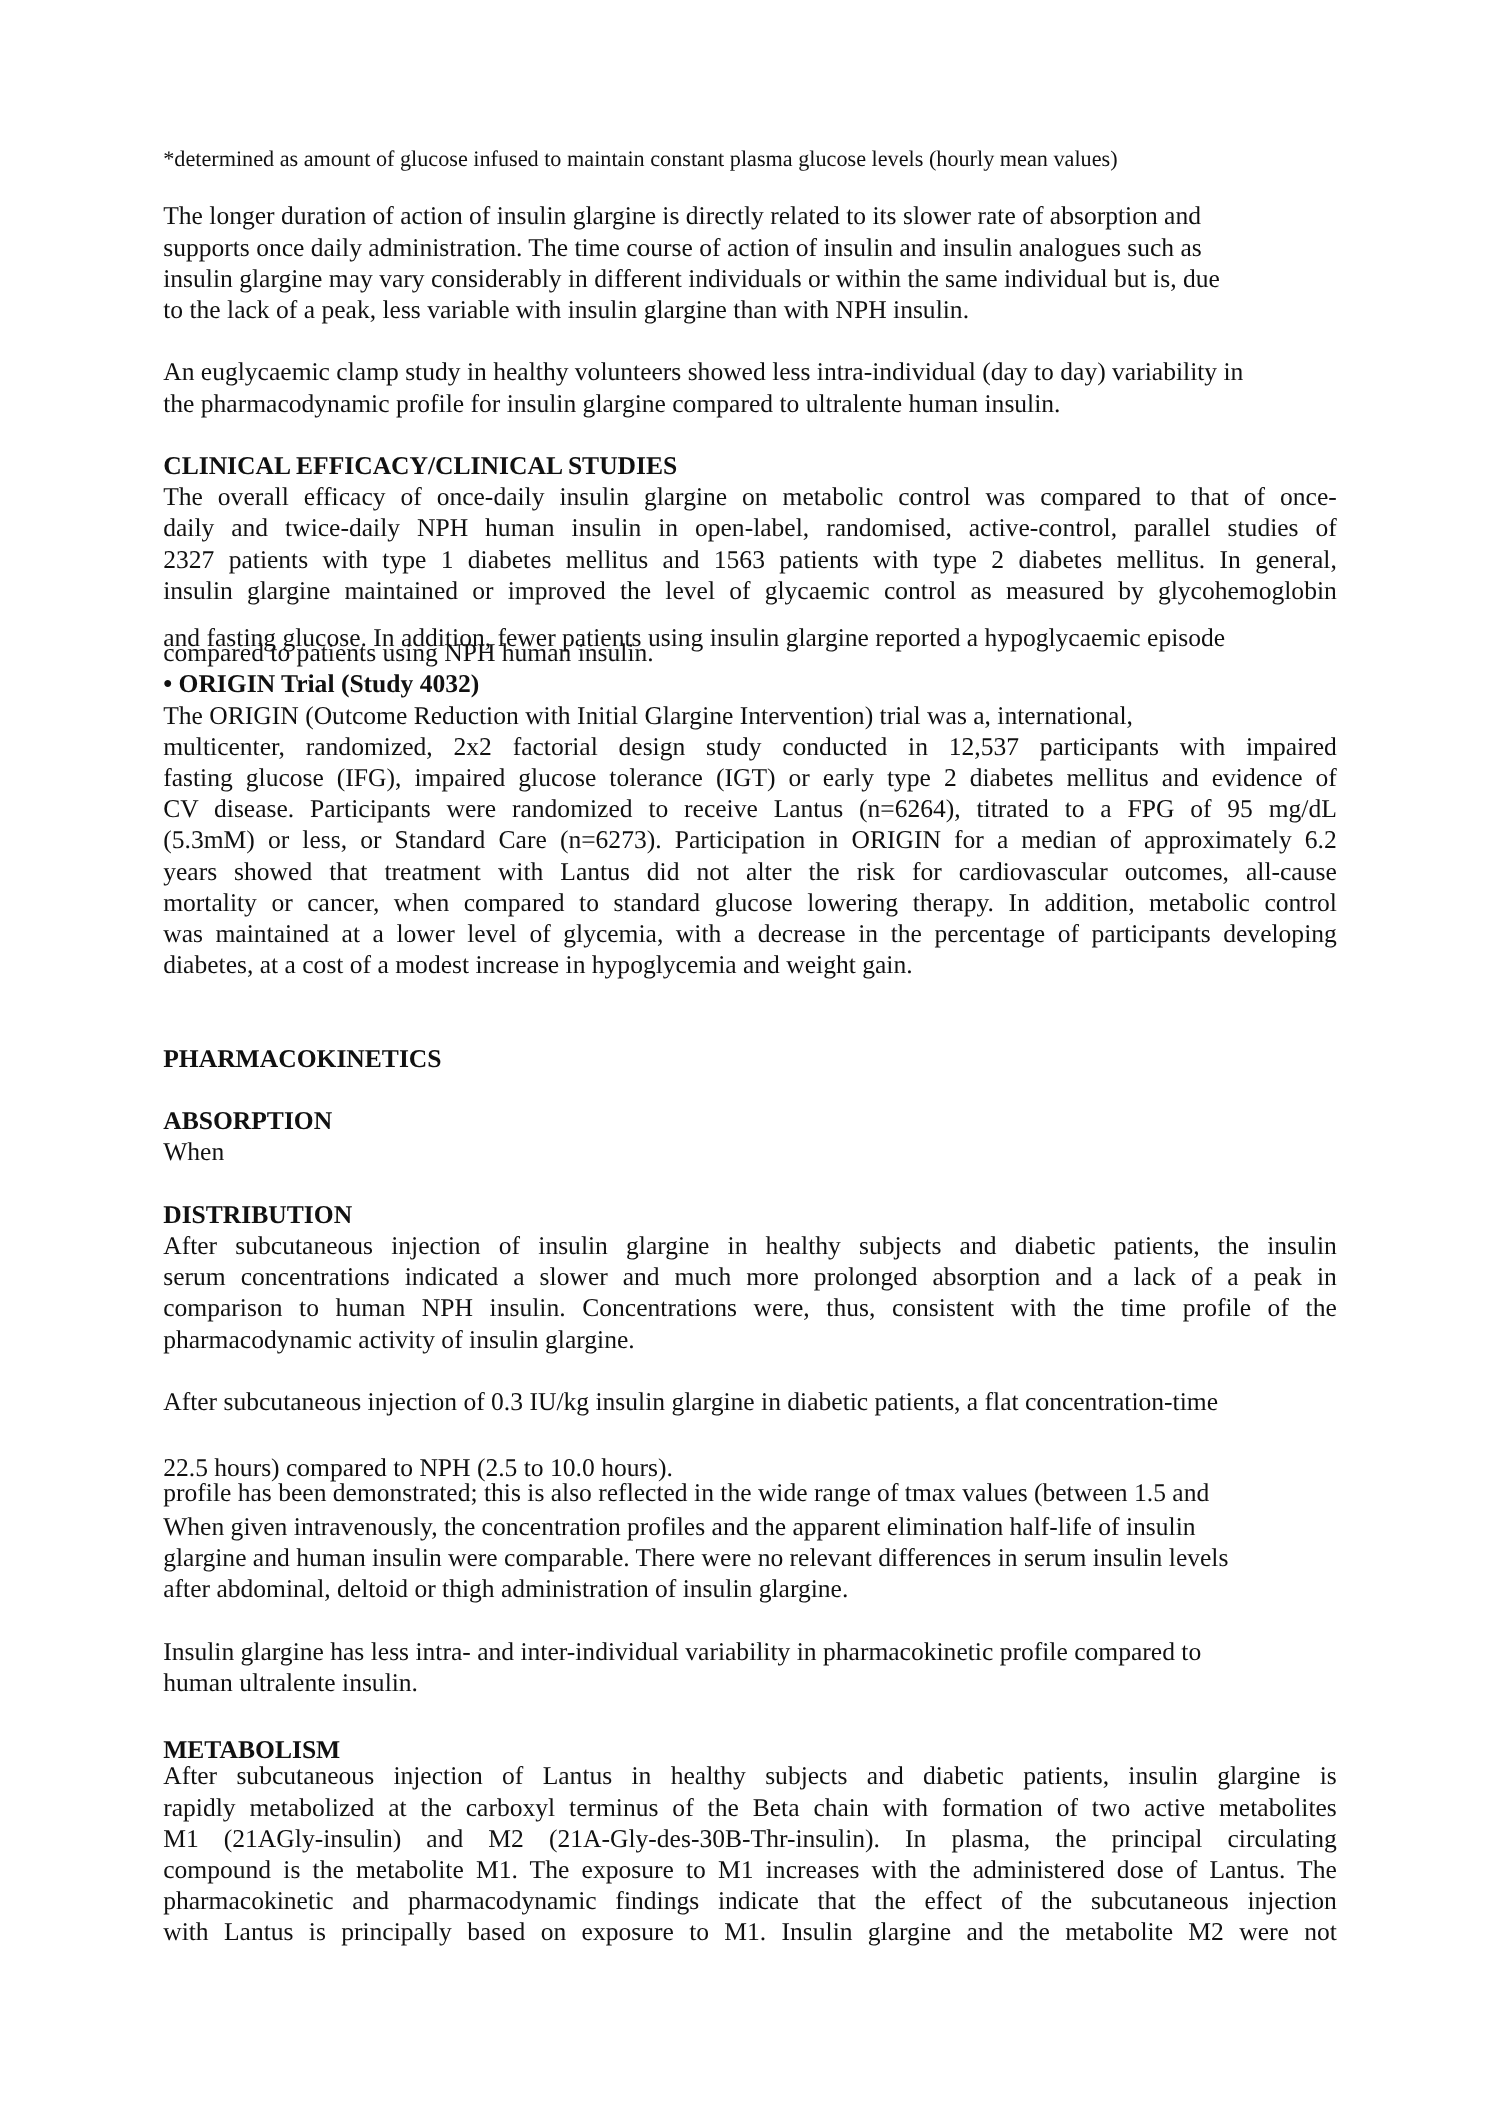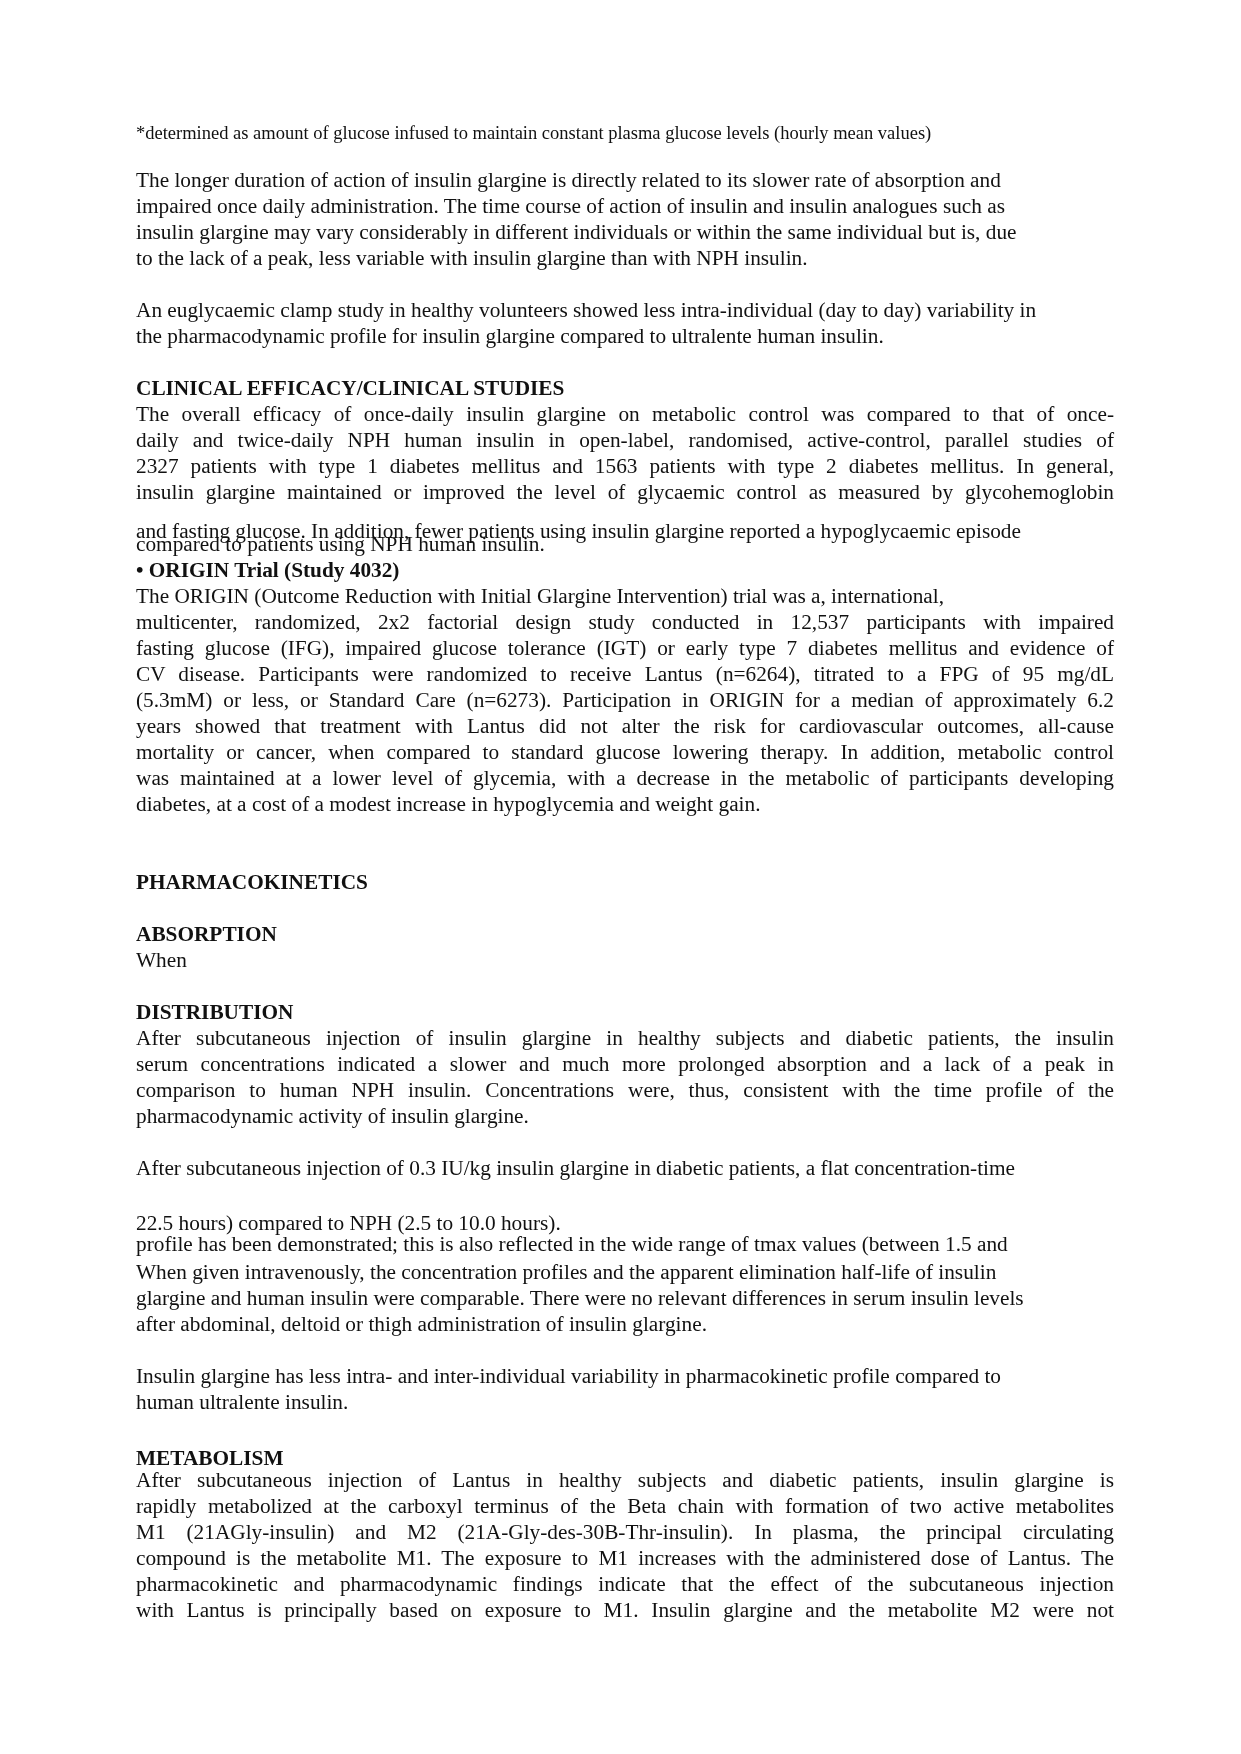--- a/index.html
+++ b/index.html
@@ -13,21 +13,21 @@
 </style>
 </head>
 <body>
 
 <div class="page">
 
   <div class="line small" style="top:120px">*determined as amount of glucose infused to maintain constant plasma glucose levels (hourly mean values)</div>
 
   <div>
     <div class="line" style="top:167px">The longer duration of action of insulin glargine is directly related to its slower rate of absorption and</div>
-    <div class="line" style="top:193px">impaired once daily administration. The time course of action of insulin and insulin analogues such as</div>
+    <div class="line" style="top:193px">supports once daily administration. The time course of action of insulin and insulin analogues such as</div>
     <div class="line" style="top:219px">insulin glargine may vary considerably in different individuals or within the same individual but is, due</div>
     <div class="line" style="top:245px">to the lack of a peak, less variable with insulin glargine than with NPH insulin.</div>
   </div>
 
   <div>
     <div class="line" style="top:297px">An euglycaemic clamp study in healthy volunteers showed less intra-individual (day to day) variability in</div>
     <div class="line" style="top:323px">the pharmacodynamic profile for insulin glargine compared to ultralente human insulin.</div>
   </div>
 
   <div>
@@ -35,26 +35,26 @@
     <div class="line j" style="top:401px">The overall efficacy of once-daily insulin glargine on metabolic control was compared to that of once-</div>
     <div class="line j" style="top:427px">daily and twice-daily NPH human insulin in open-label, randomised, active-control, parallel studies of</div>
     <div class="line j" style="top:453px">2327 patients with type 1 diabetes mellitus and 1563 patients with type 2 diabetes mellitus. In general,</div>
     <div class="line j" style="top:479px">insulin glargine maintained or improved the level of glycaemic control as measured by glycohemoglobin</div>
     <div class="line" style="top:518px">and fasting glucose. In addition, fewer patients using insulin glargine reported a hypoglycaemic episode</div>
     <div class="line" style="top:531px">compared to patients using NPH human insulin.</div>
 
     <div class="line b" style="top:557px">• ORIGIN Trial (Study 4032)</div>
     <div class="line" style="top:583px">The ORIGIN (Outcome Reduction with Initial Glargine Intervention) trial was a, international,</div>
     <div class="line j" style="top:609px">multicenter, randomized, 2x2 factorial design study conducted in 12,537 participants with impaired</div>
-    <div class="line j" style="top:635px">fasting glucose (IFG), impaired glucose tolerance (IGT) or early type 7 diabetes mellitus and evidence of</div>
+    <div class="line j" style="top:635px">fasting glucose (IFG), impaired glucose tolerance (IGT) or early type 2 diabetes mellitus and evidence of</div>
     <div class="line j" style="top:661px">CV disease. Participants were randomized to receive Lantus (n=6264), titrated to a FPG of 95 mg/dL</div>
     <div class="line j" style="top:687px">(5.3mM) or less, or Standard Care (n=6273). Participation in ORIGIN for a median of approximately 6.2</div>
     <div class="line j" style="top:713px">years showed that treatment with Lantus did not alter the risk for cardiovascular outcomes, all-cause</div>
     <div class="line j" style="top:739px">mortality or cancer, when compared to standard glucose lowering therapy. In addition, metabolic control</div>
-    <div class="line j" style="top:765px">was maintained at a lower level of glycemia, with a decrease in the metabolic of participants developing</div>
+    <div class="line j" style="top:765px">was maintained at a lower level of glycemia, with a decrease in the percentage of participants developing</div>
     <div class="line" style="top:791px">diabetes, at a cost of a modest increase in hypoglycemia and weight gain.</div>
   </div>
 
   <div>
     <div class="line b" style="top:869px">PHARMACOKINETICS</div>
 
     <div class="line b" style="top:921px">ABSORPTION</div>
     <div class="line" style="top:947px">When</div>
 
     <div class="line b" style="top:999px">DISTRIBUTION</div>

